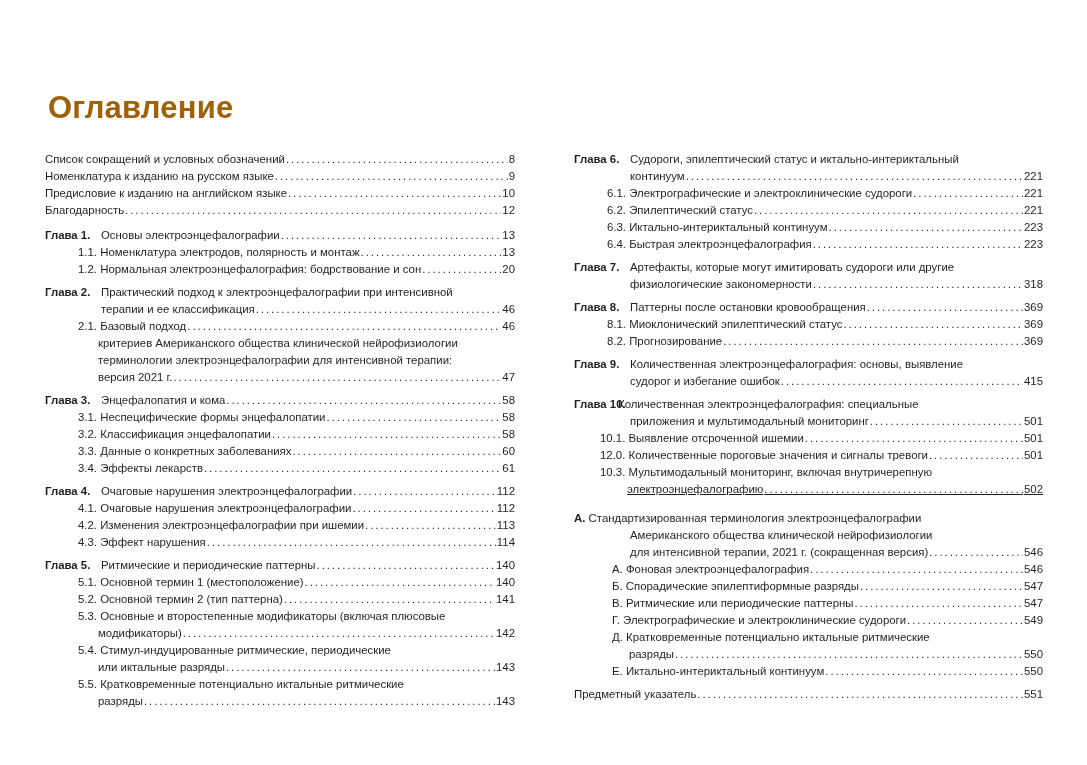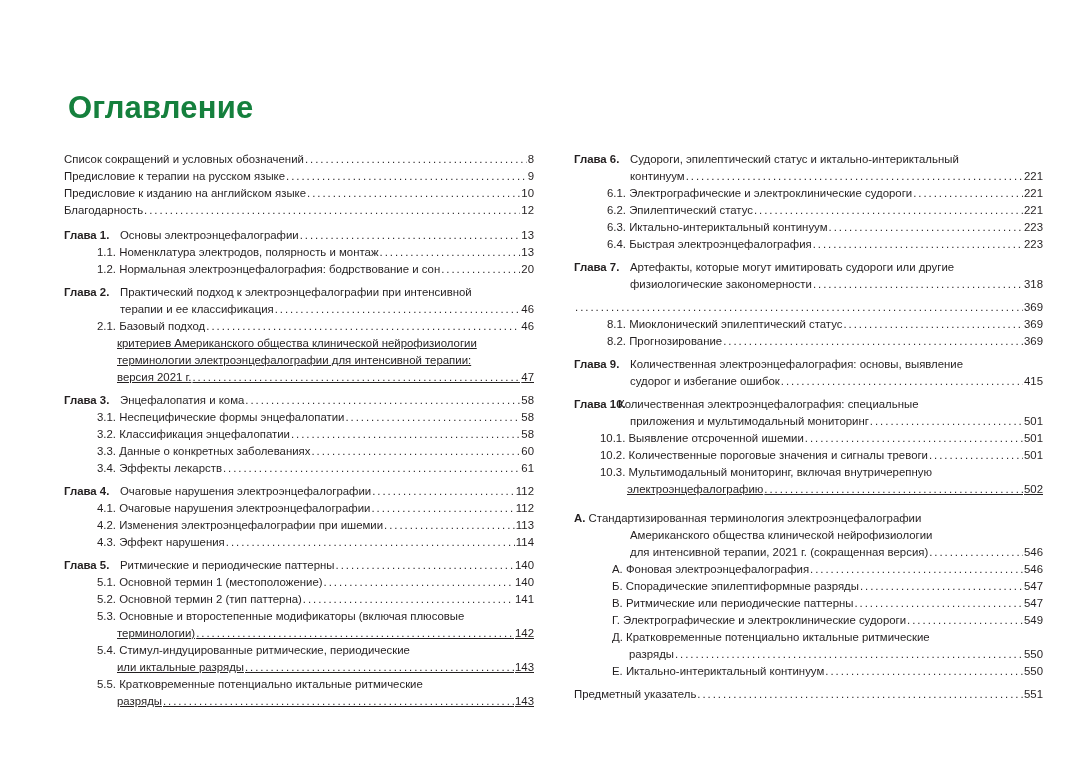--- a/index.html
+++ b/index.html
@@ -1,54 +1,54 @@
 <!DOCTYPE html>
 <html><head>
 <meta charset="utf-8">
 <style>
   html,body{margin:0;padding:0;background:#fff;}
   body{width:1087px;height:765px;position:relative;overflow:hidden;
        font-family:"Liberation Sans","DejaVu Sans",sans-serif;color:#231f20;}
-  .title{position:absolute;left:68px;top:90px;font-size:31px;font-weight:bold;color:#15803d;letter-spacing:0.2px;}
+  .title{position:absolute;left:48px;top:90px;font-size:31px;font-weight:bold;color:#a16207;letter-spacing:0.2px;}
   .col{position:absolute;top:151px;width:470px;font-size:11.4px;line-height:17px;}
-  .col.left{left:64px;}
+  .col.left{left:45px;}
   .col.right{left:574px;width:469px;}
   .grp{margin-bottom:6px;}
   .row{display:flex;align-items:flex-end;}
   .row .txt{white-space:nowrap;}
   .row .lead{flex:1;overflow:hidden;white-space:nowrap;margin:0 1px;}
   .row .lead::after{content:". . . . . . . . . . . . . . . . . . . . . . . . . . . . . . . . . . . . . . . . . . . . . . . . . . . . . . . . . . . . . . . . . . . . . . . . . . . . . . . . . . . . . . . . . . . . . . . .";letter-spacing:-0.6px;}
   .row .pg{white-space:nowrap;text-align:right;}
   .line{white-space:nowrap;}
   .ch{font-weight:bold;display:inline-block;}
   .chw{width:56px;}
   .ch10w{width:44px;}
   .ind-ch{padding-left:56px;}
   .sub{padding-left:33px;}
-  .sub-cont{padding-left:53px;text-decoration:underline;}
+  .sub-cont{padding-left:53px;}
   .sub10{padding-left:26px;justify-content:flex-end;}
   .sub10-cont{padding-left:53px;text-decoration:underline;}
   .appx-sub{padding-left:38px;}
   .appx-sub-cont{padding-left:55px;}
   .appx-cont{padding-left:56px;}
 </style>
 </head>
 <body>
 
 <div class="title">Оглавление</div>
 
 <div class="col left">
   <div class="grp" style="margin-bottom:8px;">
     <div class="row">
         <span class="txt">Список сокращений и условных обозначений</span>
         <span class="lead"></span>
         <span class="pg">8</span>
       </div>
     <div class="row">
-        <span class="txt">Предисловие к терапии на русском языке</span>
+        <span class="txt">Номенклатура к изданию на русском языке</span>
         <span class="lead"></span>
         <span class="pg">9</span>
       </div>
     <div class="row">
         <span class="txt">Предисловие к изданию на английском языке</span>
         <span class="lead"></span>
         <span class="pg">10</span>
       </div>
     <div class="row">
         <span class="txt">Благодарность</span>
@@ -158,21 +158,21 @@
         <span class="lead"></span>
         <span class="pg">140</span>
       </div>
     <div class="row sub">
         <span class="txt"><span>5.2.</span> <span>Основной термин 2 (тип паттерна)</span></span>
         <span class="lead"></span>
         <span class="pg">141</span>
       </div>
     <div class="line sub"><span>5.3.</span> <span>Основные и второстепенные модификаторы (включая плюсовые</span></div>
     <div class="row sub-cont">
-        <span class="txt">терминологии)</span>
+        <span class="txt">модификаторы)</span>
         <span class="lead"></span>
         <span class="pg">142</span>
       </div>
     <div class="line sub"><span>5.4.</span> <span>Стимул-индуцированные ритмические, периодические</span></div>
     <div class="row sub-cont">
         <span class="txt">или иктальные разряды</span>
         <span class="lead"></span>
         <span class="pg">143</span>
       </div>
     <div class="line sub"><span>5.5.</span> <span>Кратковременные потенциально иктальные ритмические</span></div>
@@ -219,20 +219,21 @@
     <div class="line"><span class="ch chw">Глава 7.</span><span>Артефакты, которые могут имитировать судороги или другие</span></div>
     <div class="row ind-ch">
         <span class="txt">физиологические закономерности</span>
         <span class="lead"></span>
         <span class="pg">318</span>
       </div>
   </div>
 
   <div class="grp">
     <div class="row">
+        <span class="txt"><span class="ch chw">Глава 8.</span><span>Паттерны после остановки кровообращения</span></span>
         <span class="lead"></span>
         <span class="pg">369</span>
       </div>
     <div class="row sub">
         <span class="txt"><span>8.1.</span> <span>Миоклонический эпилептический статус</span></span>
         <span class="lead"></span>
         <span class="pg">369</span>
       </div>
     <div class="row sub">
         <span class="txt"><span>8.2.</span> <span>Прогнозирование</span></span>
@@ -256,21 +257,21 @@
         <span class="txt">приложения и мультимодальный мониторинг</span>
         <span class="lead"></span>
         <span class="pg">501</span>
       </div>
     <div class="row sub10">
         <span class="txt"><span>10.1.</span> <span>Выявление отсроченной ишемии</span></span>
         <span class="lead"></span>
         <span class="pg">501</span>
       </div>
     <div class="row sub10">
-        <span class="txt"><span>10.2.</span> <span>Количественные пороговые значения и сигналы тревоги</span></span>
+        <span class="txt"><span>12.0.</span> <span>Количественные пороговые значения и сигналы тревоги</span></span>
         <span class="lead"></span>
         <span class="pg">501</span>
       </div>
     <div class="line sub10"><span>10.3.</span> <span>Мультимодальный мониторинг, включая внутричерепную</span></div>
     <div class="row sub10-cont">
         <span class="txt">электроэнцефалографию</span>
         <span class="lead"></span>
         <span class="pg">502</span>
       </div>
   </div>

